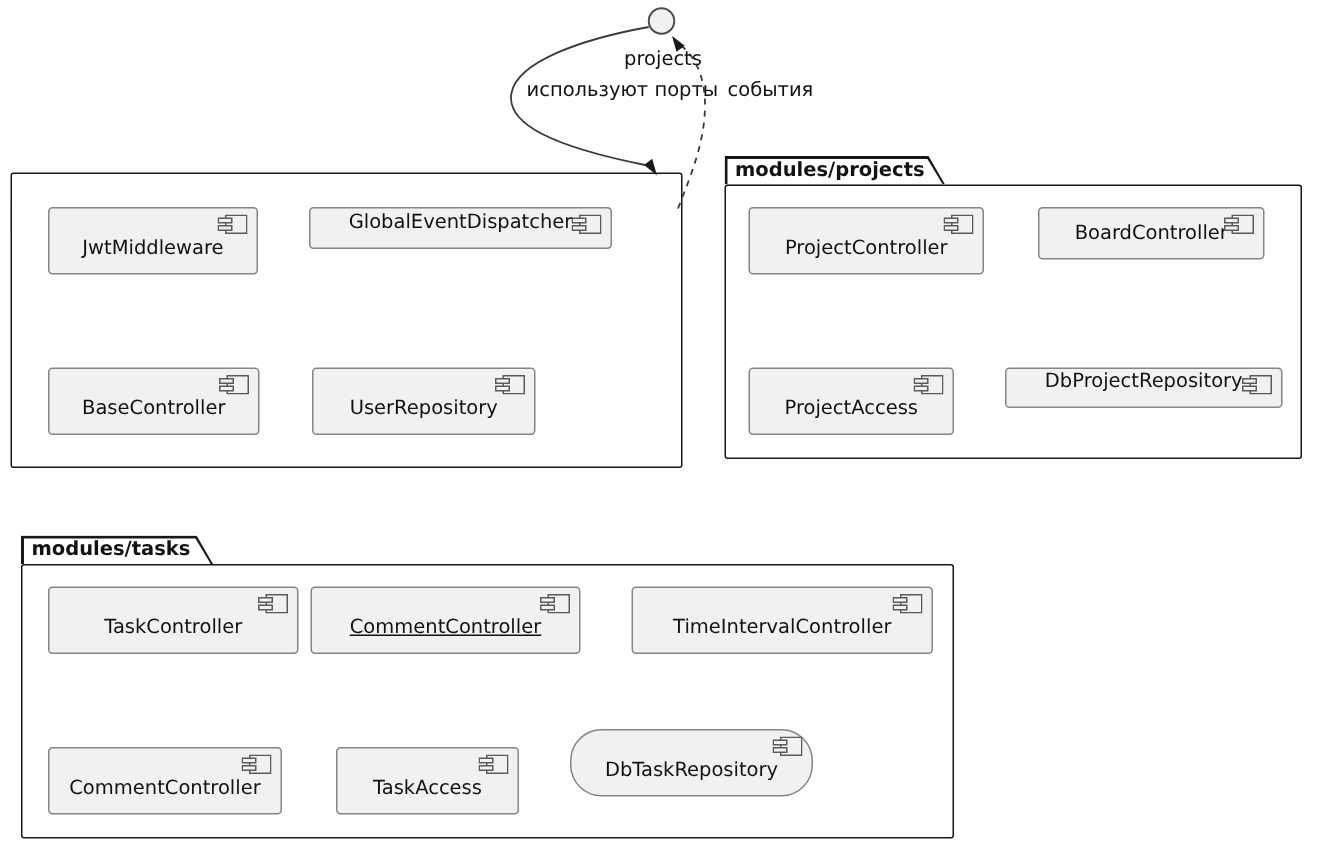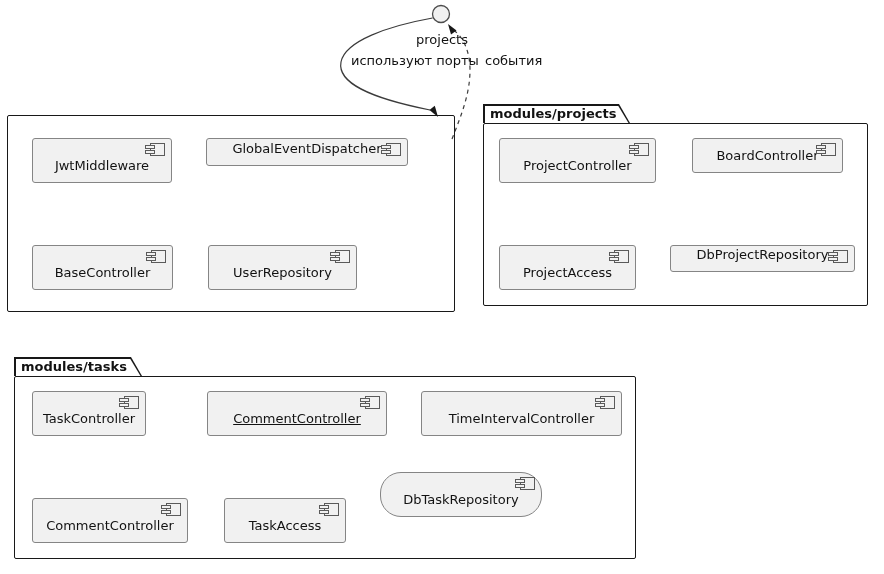--- a/index.html
+++ b/index.html
@@ -170,21 +170,21 @@
 
   <div class="comp" style="left:670px; top:245px; width:185px; height:27px;">
     <svg class="comp-icon" viewBox="0 0 20 13">
       <rect x="5.5" y="0.5" width="14" height="12" fill="#f1f1f1" stroke="#5a5a5a"></rect>
       <rect x="0.5" y="2.5" width="9" height="3" fill="#f1f1f1" stroke="#5a5a5a"></rect>
       <rect x="0.5" y="7.5" width="9" height="3" fill="#f1f1f1" stroke="#5a5a5a"></rect>
     </svg>
     <span class="comp-label">DbProjectRepository</span>
   </div>
 
-  <div class="comp" style="left:32px; top:391px; width:114px; height:45px;">
+  <div class="comp" style="left:32px; top:391px; width:167px; height:45px;">
     <svg class="comp-icon" viewBox="0 0 20 13">
       <rect x="5.5" y="0.5" width="14" height="12" fill="#f1f1f1" stroke="#5a5a5a"></rect>
       <rect x="0.5" y="2.5" width="9" height="3" fill="#f1f1f1" stroke="#5a5a5a"></rect>
       <rect x="0.5" y="7.5" width="9" height="3" fill="#f1f1f1" stroke="#5a5a5a"></rect>
     </svg>
     <span class="comp-label">TaskController</span>
   </div>
 
   <div class="comp" style="left:207px; top:391px; width:180px; height:45px;text-decoration:underline;">
     <svg class="comp-icon" viewBox="0 0 20 13">
@@ -215,21 +215,21 @@
 
   <div class="comp" style="left:224px; top:498px; width:122px; height:45px;">
     <svg class="comp-icon" viewBox="0 0 20 13">
       <rect x="5.5" y="0.5" width="14" height="12" fill="#f1f1f1" stroke="#5a5a5a"></rect>
       <rect x="0.5" y="2.5" width="9" height="3" fill="#f1f1f1" stroke="#5a5a5a"></rect>
       <rect x="0.5" y="7.5" width="9" height="3" fill="#f1f1f1" stroke="#5a5a5a"></rect>
     </svg>
     <span class="comp-label">TaskAccess</span>
   </div>
 
-  <div class="comp" style="left:380px; top:472px; width:162px; height:45px;border-radius:21px;">
+  <div class="comp" style="left:380px; top:486px; width:162px; height:45px;border-radius:21px;">
     <svg class="comp-icon" viewBox="0 0 20 13">
       <rect x="5.5" y="0.5" width="14" height="12" fill="#f1f1f1" stroke="#5a5a5a"></rect>
       <rect x="0.5" y="2.5" width="9" height="3" fill="#f1f1f1" stroke="#5a5a5a"></rect>
       <rect x="0.5" y="7.5" width="9" height="3" fill="#f1f1f1" stroke="#5a5a5a"></rect>
     </svg>
     <span class="comp-label">DbTaskRepository</span>
   </div>
 
   <svg id="edges-svg" width="884" height="574" viewBox="0 0 884 574">
 

